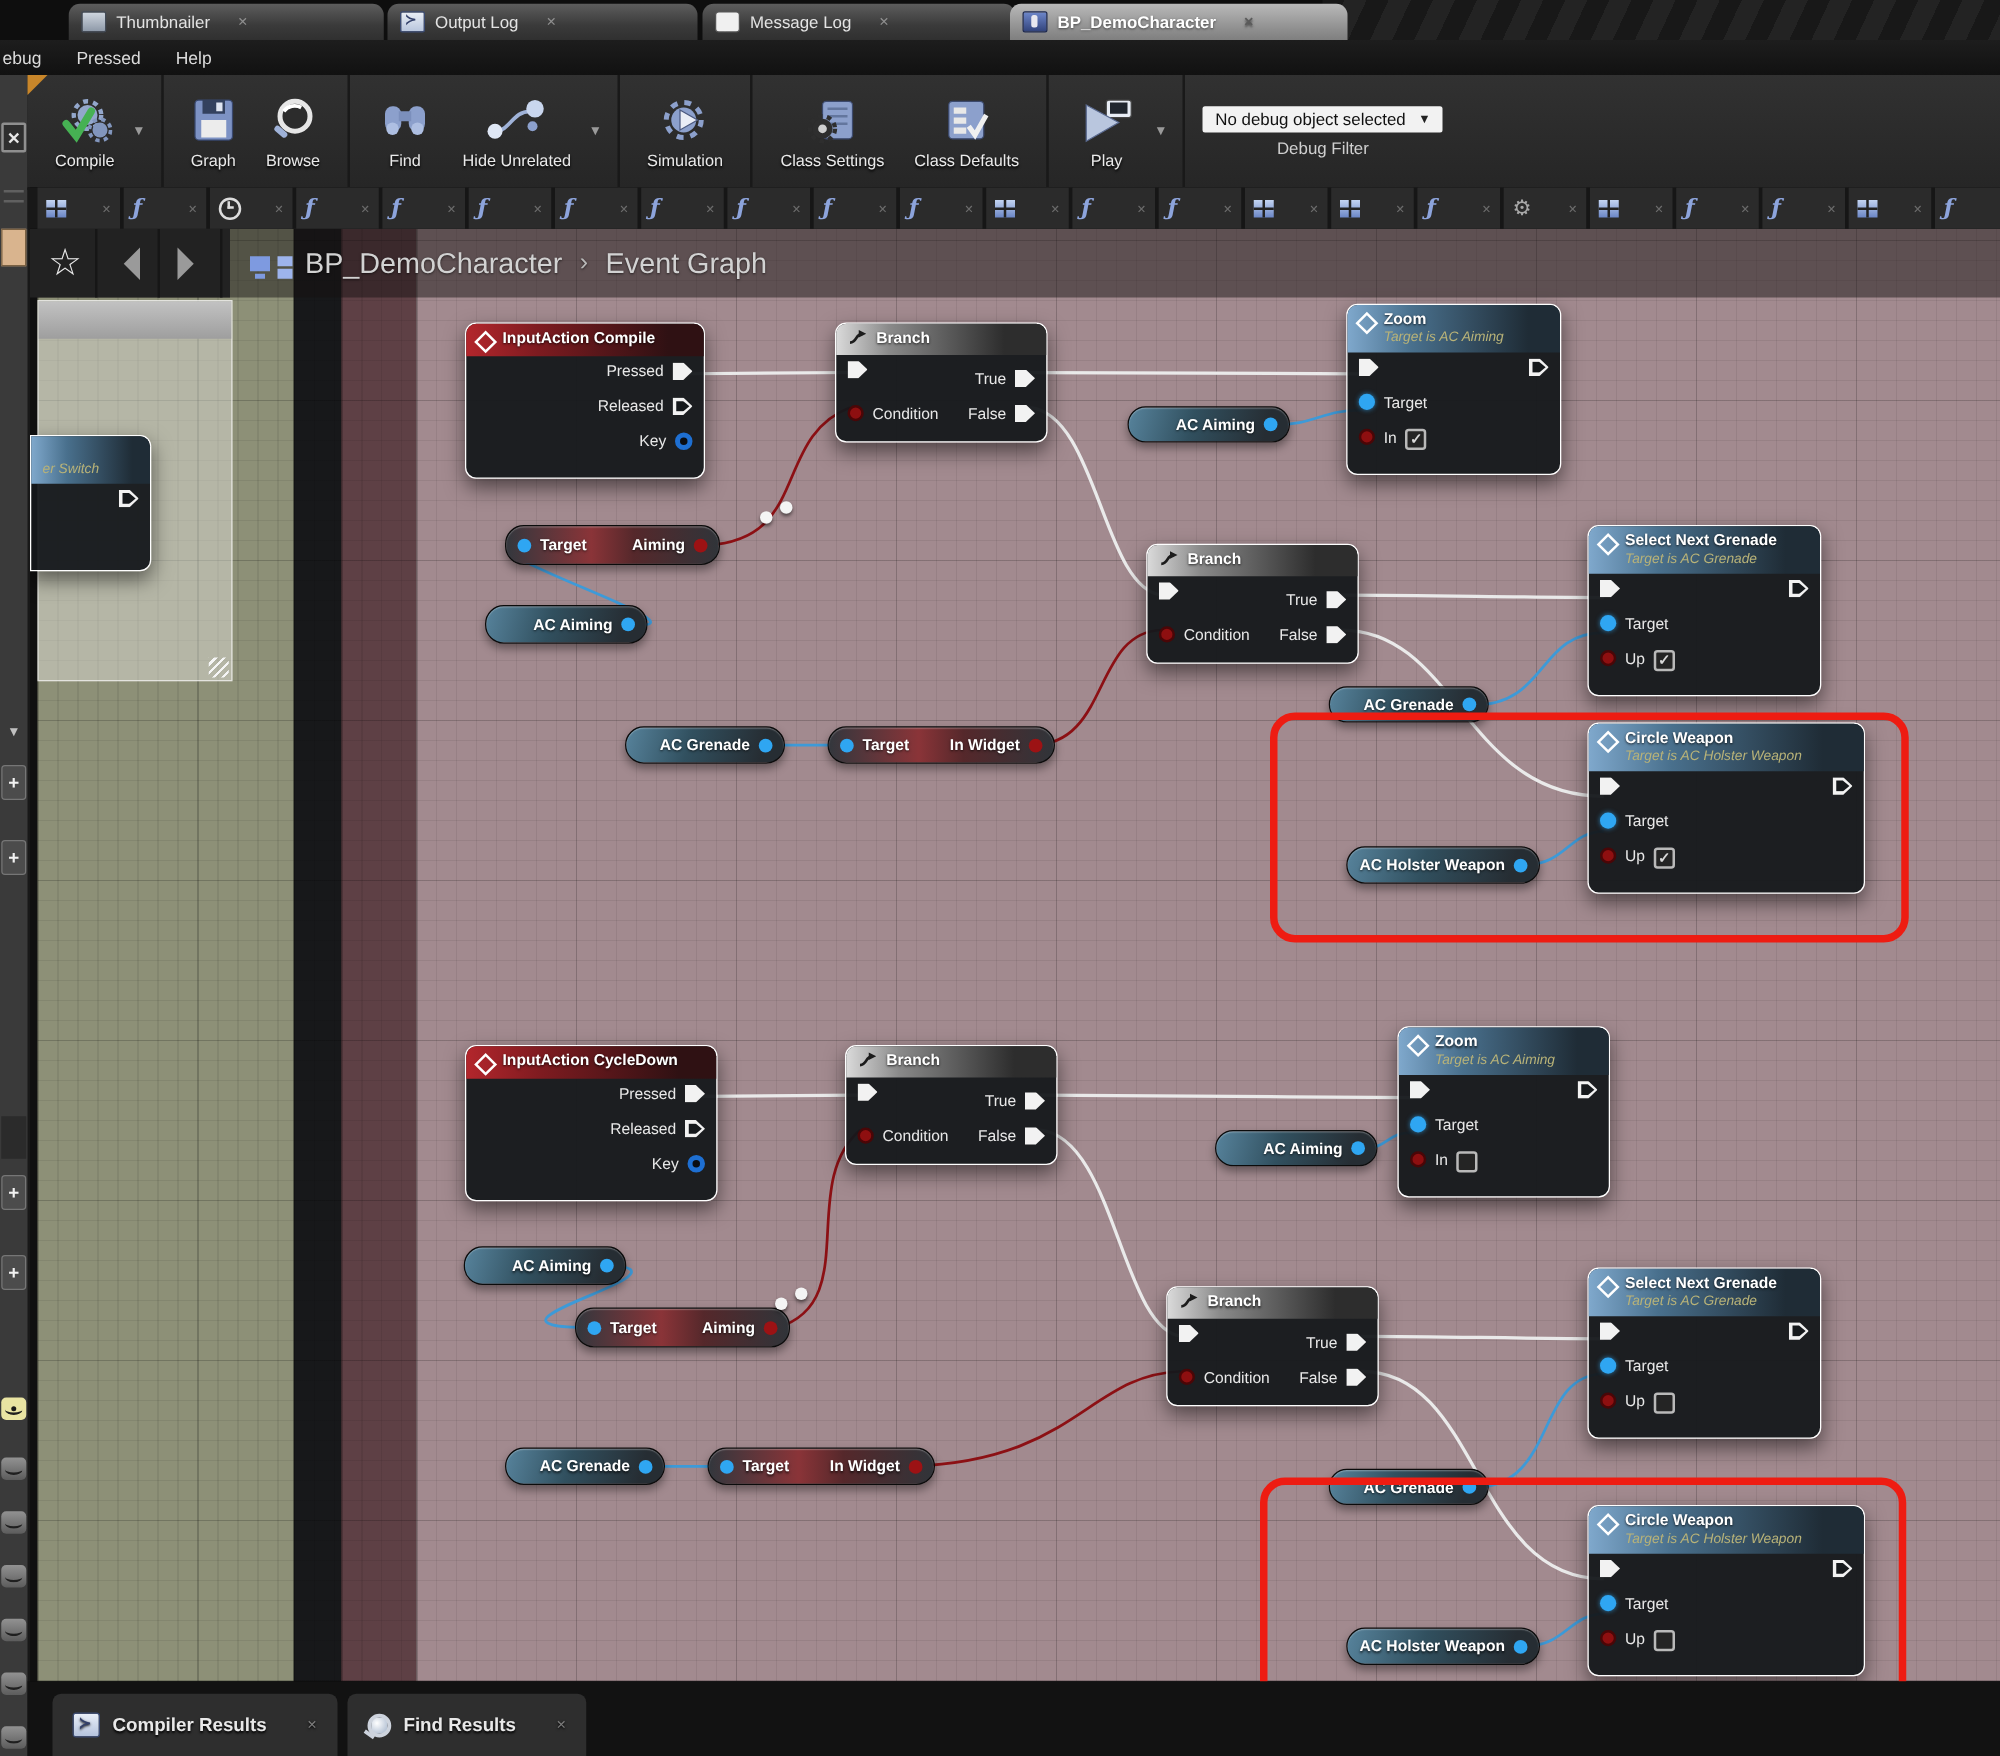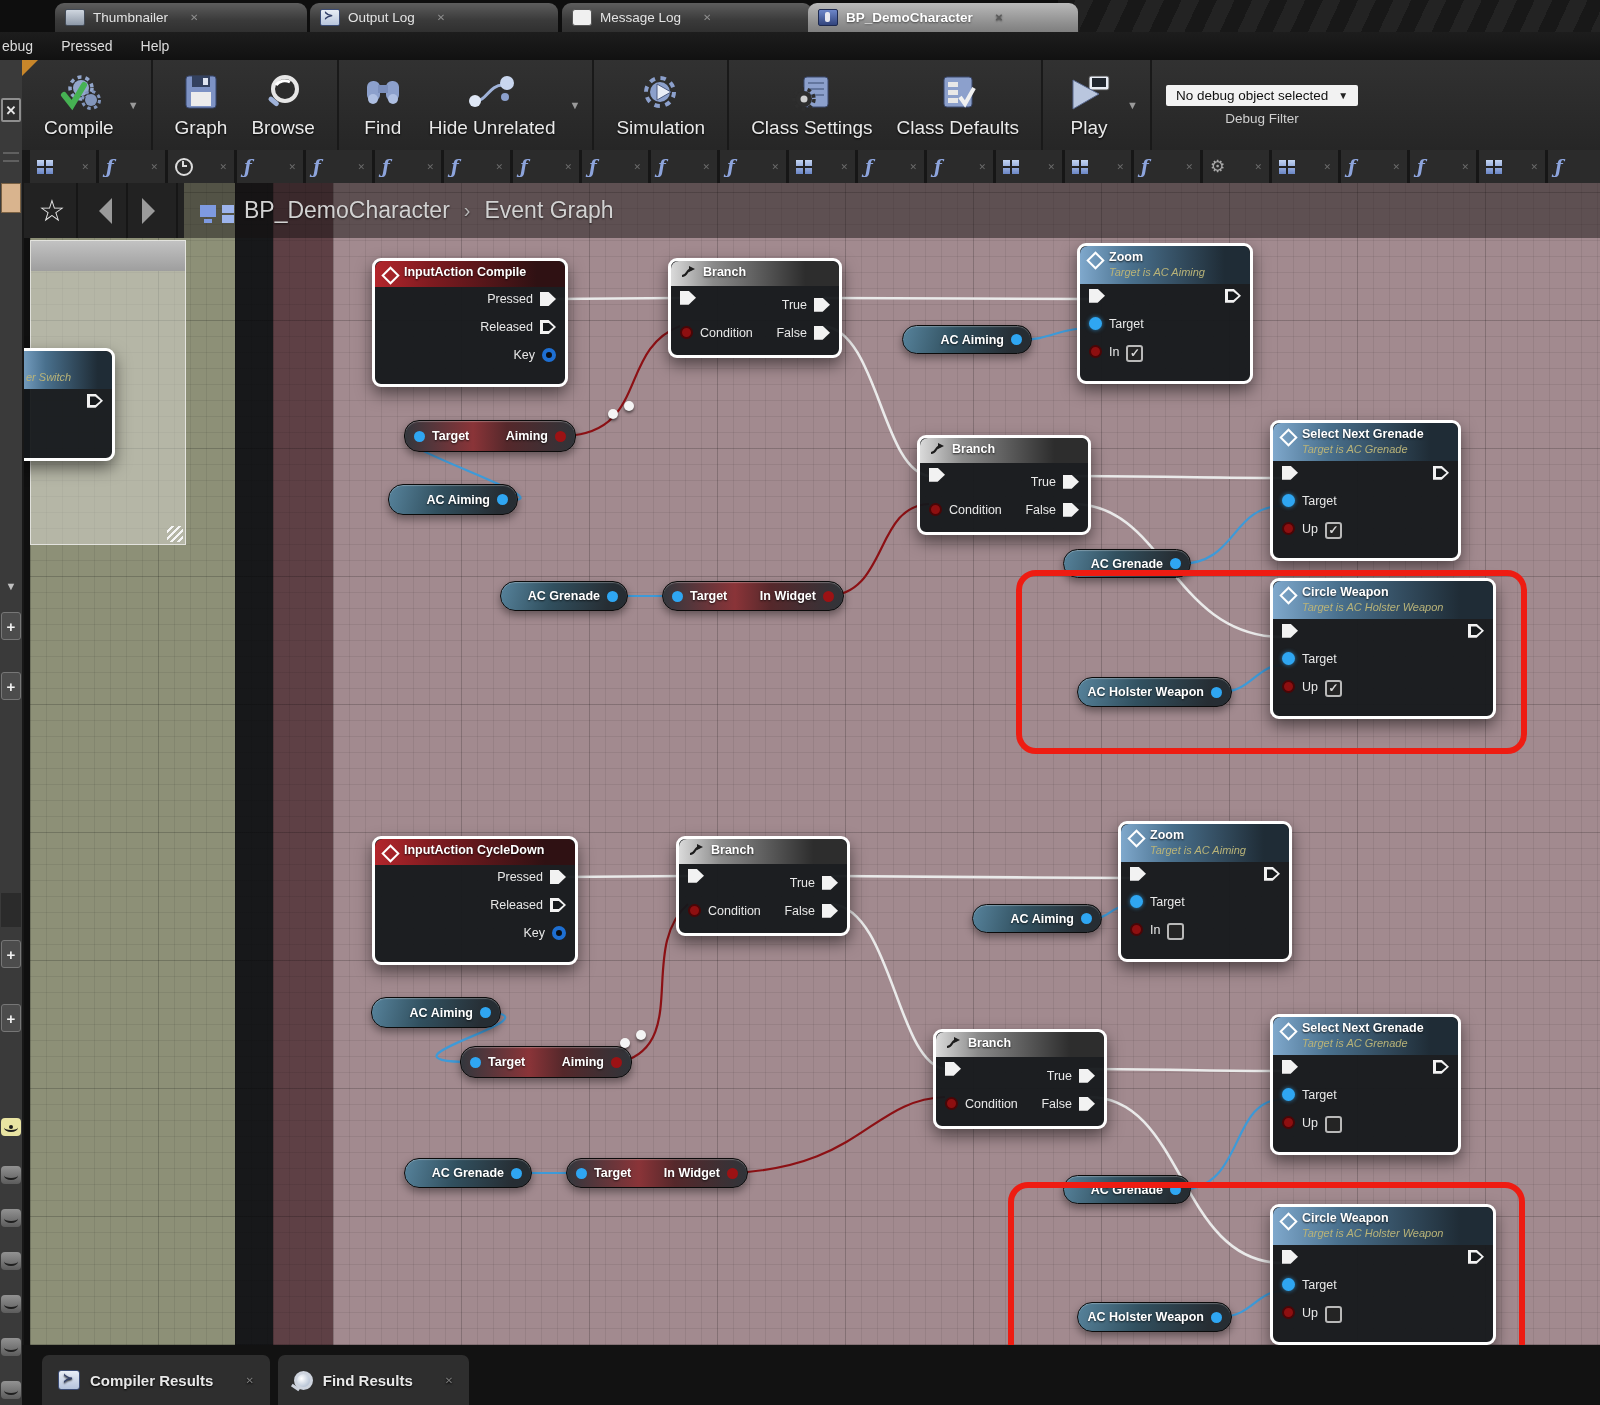--- a/index.html
+++ b/index.html
@@ -25,21 +25,21 @@
   
   #menubar{position:absolute;left:0;top:32px;width:1600px;height:28px;background:linear-gradient(#1d1d1d,#111);
       display:flex;align-items:center;z-index:8;font-size:14px;color:#dcdcdc;}
   .mitem{padding:0 14px;}
   
   #toolbar{position:absolute;left:22px;top:60px;width:1578px;height:90px;background:linear-gradient(#313131,#262626);
       border-bottom:2px solid #101010;z-index:8;display:flex;align-items:stretch;}
   #corner-wedge{position:absolute;left:22px;top:60px;width:0;height:0;border-top:16px solid #c8862a;border-right:16px solid transparent;z-index:9;}
   .tgroup{display:flex;align-items:center;border-right:2px solid #191919;padding:0 10px;}
   .tbtn{display:flex;flex-direction:column;align-items:center;justify-content:center;gap:2px;padding:4px 12px;}
-  .tbtn .lbl{font-size:19px;color:#eaeaea;text-shadow:0 1px 2px #000;}
+  .tbtn .lbl{font-size:13px;color:#eaeaea;text-shadow:0 1px 2px #000;}
   .caret{color:#9a9a9a;font-size:11px;margin:0 2px;}
   .tico{height:44px;display:flex;align-items:center;}
   #debugbox{display:flex;flex-direction:column;align-items:center;justify-content:center;gap:5px;padding:0 14px;}
   #debugsel{background:#f2f2f2;color:#111;font-size:13.5px;border-radius:2px;padding:3px 10px;display:flex;gap:10px;align-items:center;}
   #debugsel .dcaret{font-size:10px;color:#222;}
   #debuglbl{color:#cfcfcf;font-size:13.5px;}
   
   #docstrip{position:absolute;left:22px;top:150px;width:1578px;height:33px;background:#181818;z-index:8;display:flex;align-items:stretch;padding-left:8px;}
   .dtab{flex:0 0 52px;display:flex;align-items:center;justify-content:space-between;padding:0 7px;background:#2b2b2b;border-right:3px solid #161616;}
   .dtx{color:#6c6c6c;font-size:9px;}
@@ -83,21 +83,21 @@
   #crumbleft{height:100%;background:#222;display:flex;align-items:center;padding:0 6px;}
   .cbtn{width:48px;height:100%;display:flex;align-items:center;justify-content:center;border-right:2px solid #161616;}
   .star{font-size:30px;color:#ececec;line-height:1;}
   .navarr{width:0;height:0;border:13px solid transparent;}
   .navarr.back{border-right-color:#9a9a9a;margin-right:6px;}
   .navarr.fwd{border-left-color:#9a9a9a;margin-left:6px;}
   #graphicon{width:16px;height:12px;background:#7e9ae0;margin:0 14px 0 16px;box-shadow:20px -2px 0 -2px #9db4ec,20px 8px 0 -2px #9db4ec,0 10px 0 -4px #7e9ae0;}
   #crumbtitle{font-size:23px;color:#d2d2d2;display:flex;align-items:center;gap:14px;margin-left:14px;text-shadow:0 1px 2px rgba(0,0,0,.6);}
   #crumbtitle .sep{color:#b9b9b9;font-size:20px;}
   
-  .node{position:absolute;z-index:3;border-radius:9px;background:rgba(21,24,27,.95);border:3px solid #ffffff;
+  .node{position:absolute;z-index:3;border-radius:9px;background:rgba(21,24,27,.95);border:1px solid #ffffff;
       box-shadow:0 7px 16px rgba(0,0,0,.5);font-size:12.5px;color:#e8e8e8;}
   .hdr{border-radius:8px 8px 0 0;padding:4px 9px 5px 9px;display:flex;gap:7px;align-items:flex-start;}
   .hdr .ttl{font-weight:bold;color:#fff;text-shadow:0 1px 2px rgba(0,0,0,.8);line-height:1.25;}
   .hdr .sub{font-style:italic;font-size:11px;color:#b9b378;line-height:1.2;}
   .hdr-red{background:linear-gradient(90deg,#b3262c,#7e1b20 30%,#2f1113 85%);}
   .hdr-gray{background:linear-gradient(90deg,#dadada,#8a8a8a 25%,#2d2d2d 80%);}
   .hdr-blue{background:linear-gradient(90deg,#7fa8cc,#49708d 30%,#1f2c36 85%);}
   .dmnd{width:9px;height:9px;border:2.5px solid #fff;transform:rotate(45deg);margin-top:4px;flex:0 0 auto;}
   .nbody{padding:5px 0 8px;}
   .prow{display:flex;height:28px;padding:0 9px;gap:7px;}
@@ -182,21 +182,21 @@
       <path d="M1220,692 C1252,692 1256,665 1283,665"></path>
       <path d="M1220,1317 C1252,1317 1256,1291 1283,1291"></path>
     </g>
   </svg>
 
   <div id="preview">
     <div class="phdr"></div>
     <div class="grip"></div>
   </div>
 
-  <div class="node" style="left:14px;top:348px;width:95px;border-radius:0 9px 9px 0;">
+  <div class="node" style="left:24px;top:348px;width:95px;border-radius:0 9px 9px 0;">
     <div class="hdr hdr-blue" style="border-radius:0 8px 0 0;">
       <div>
         <div class="ttl">&nbsp;</div>
         <div class="sub">er Switch</div>
       </div>
     </div>
     <div class="nbody">
       <div class="prow r">
           <span class="pe h"></span>
         </div>

